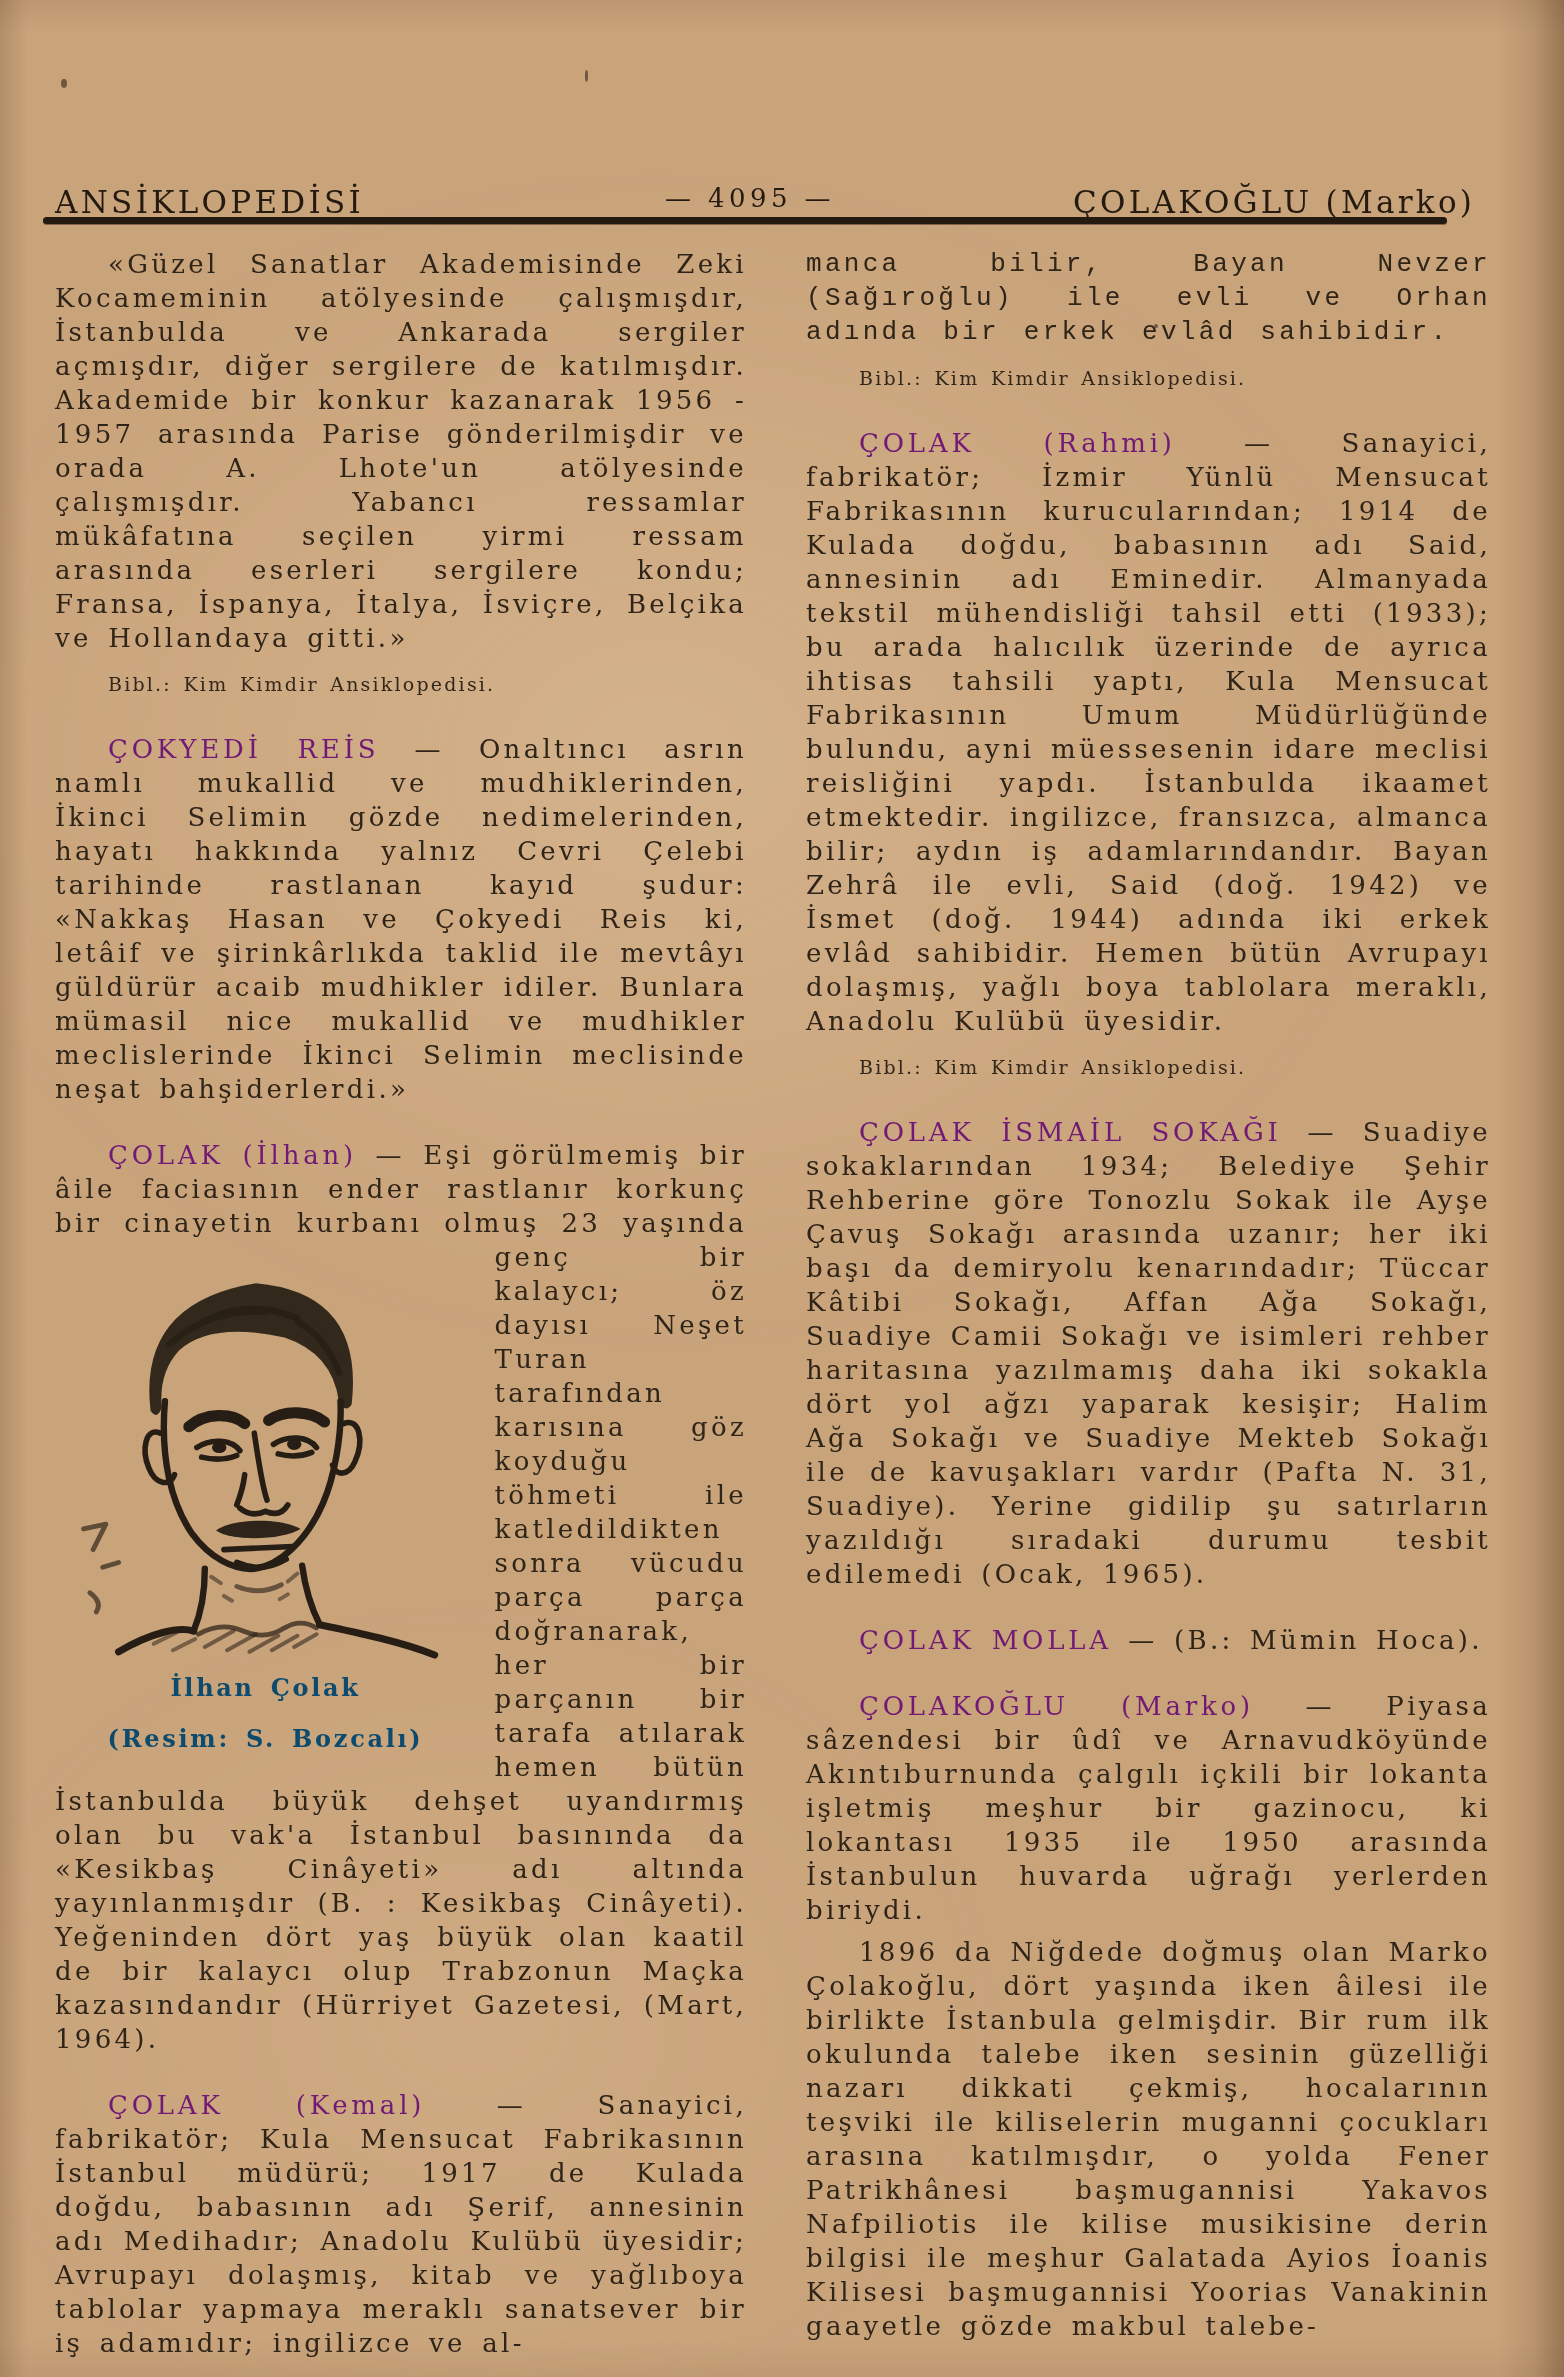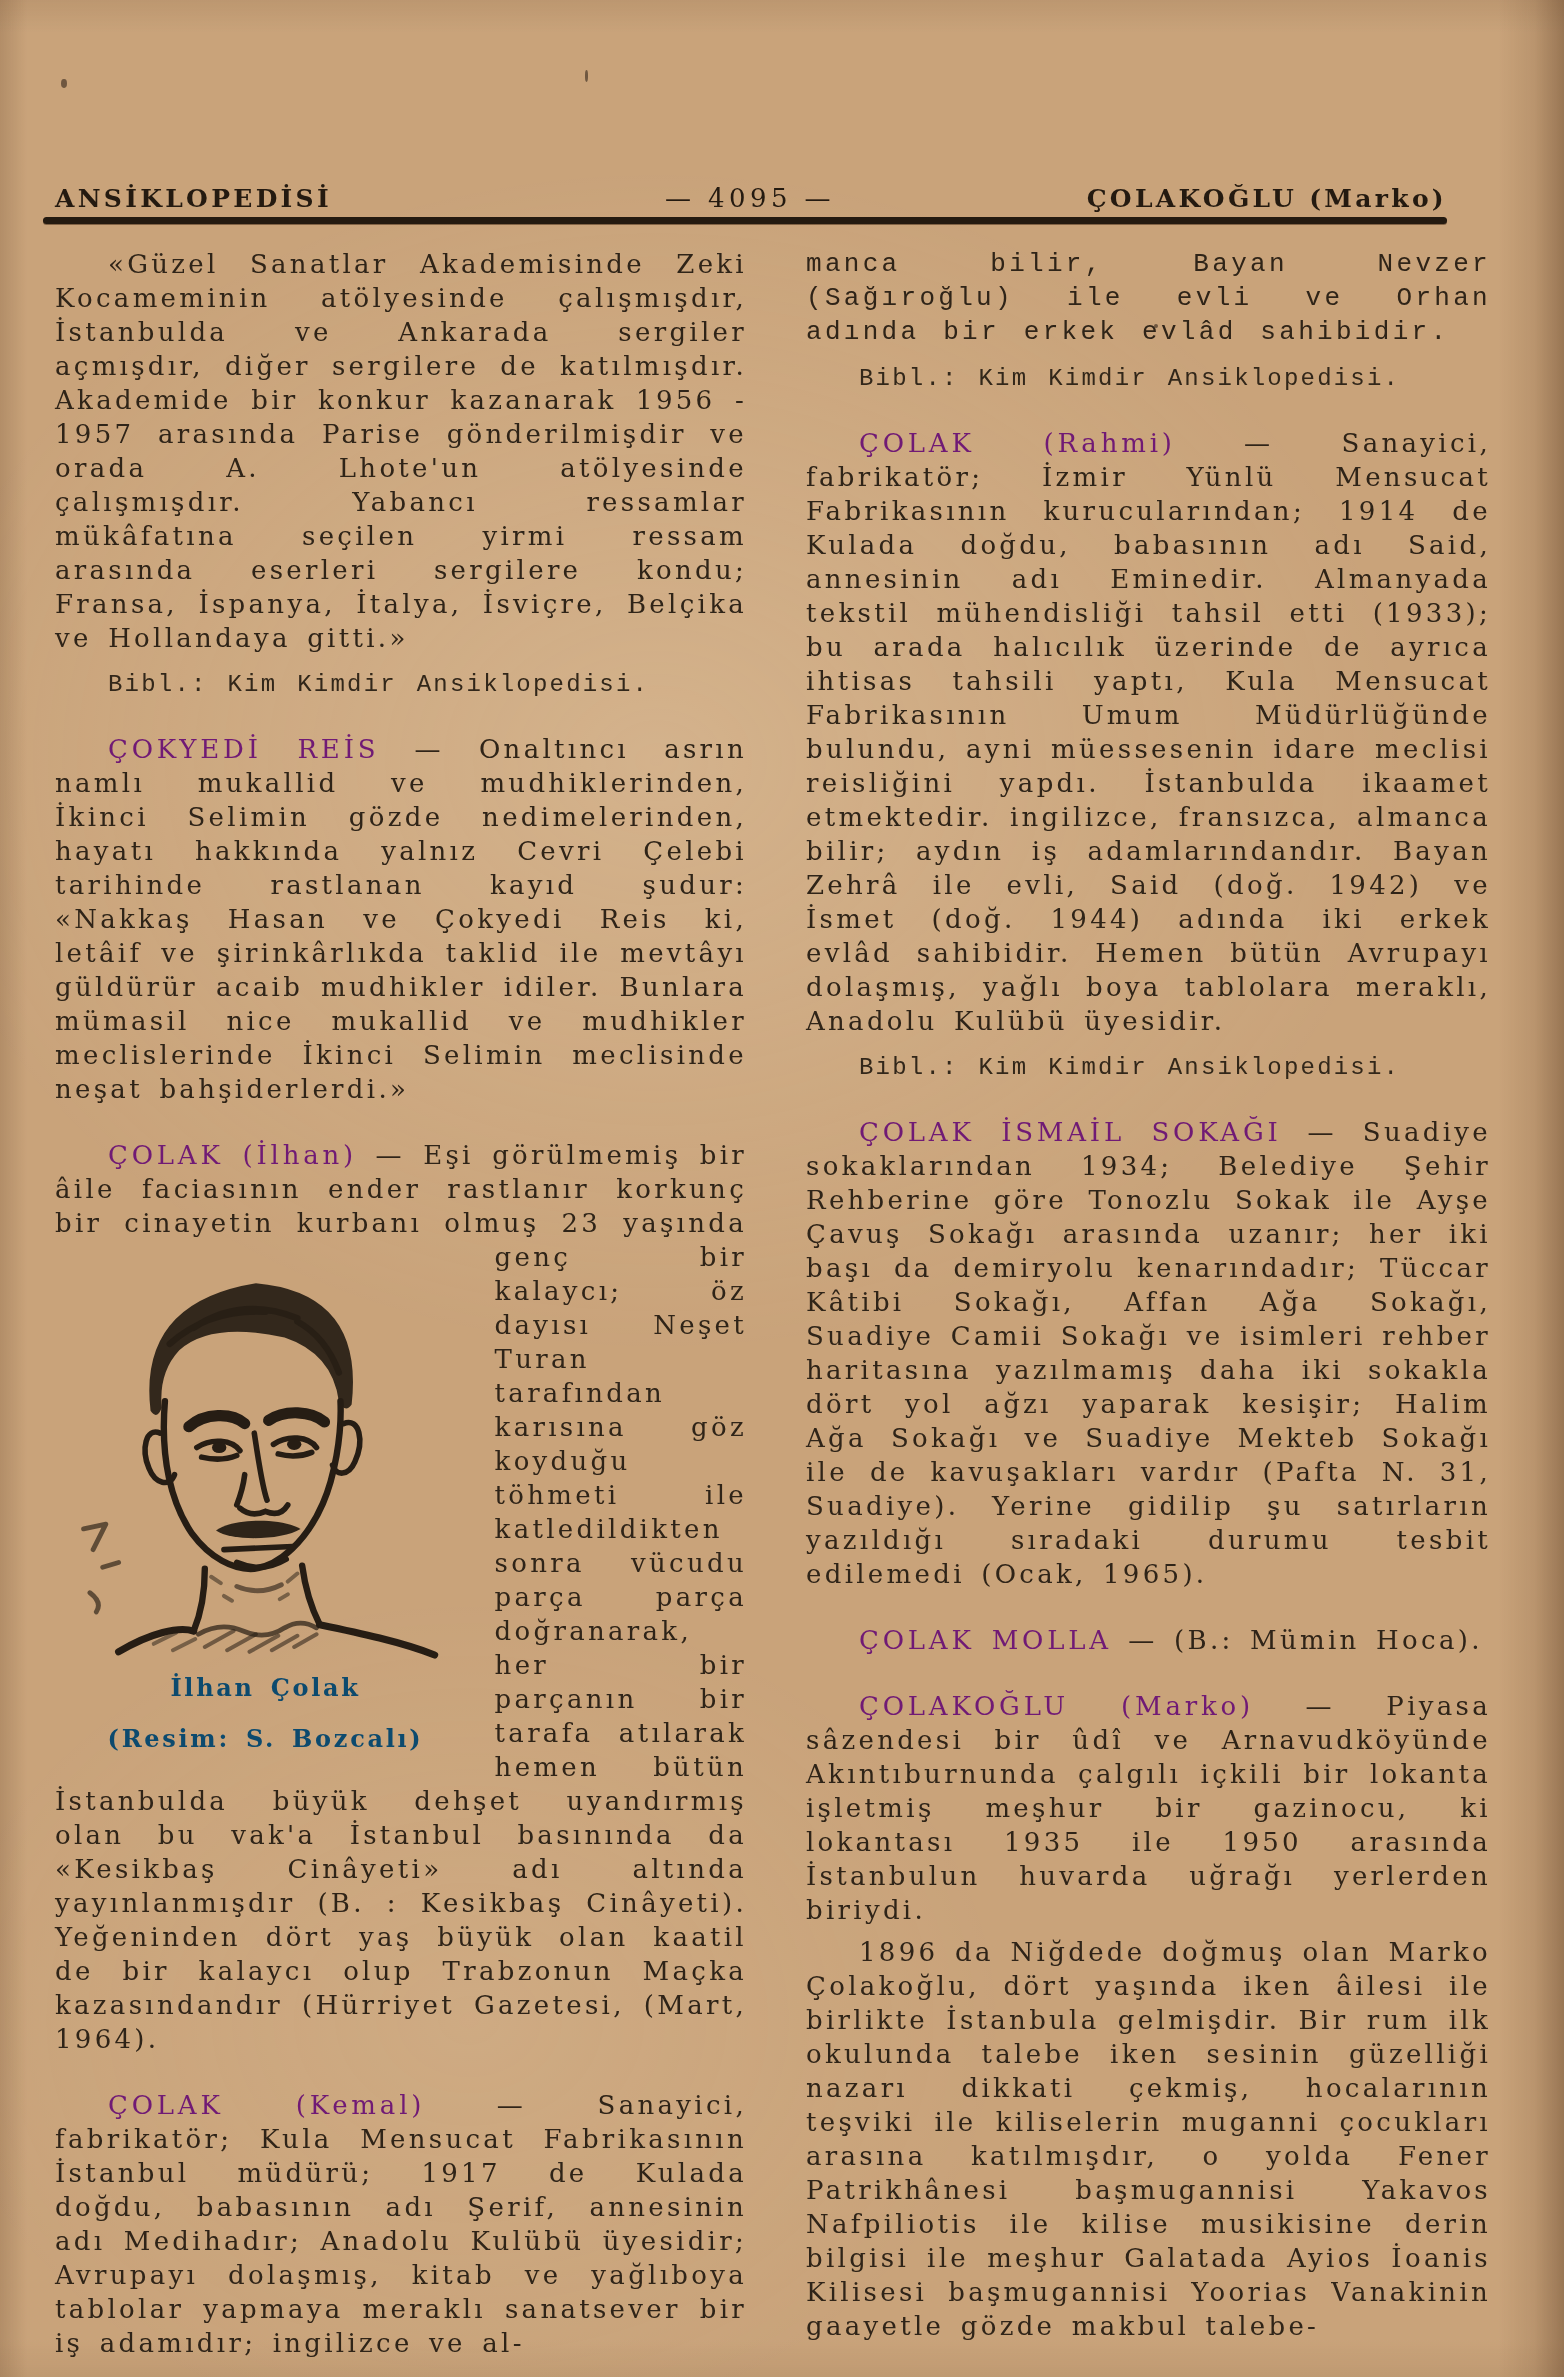--- a/index.html
+++ b/index.html
@@ -10,35 +10,35 @@
     background-image:
       radial-gradient(ellipse 1040px 821px at 42% 32%, rgba(255,238,210,0.20), rgba(0,0,0,0) 72%),
       radial-gradient(ellipse 766px 602px at 30% 85%, rgba(255,235,205,0.10), rgba(0,0,0,0) 70%),
       linear-gradient(to left, rgba(74,44,22,0.38) 0px, rgba(74,44,22,0.12) 30px, rgba(0,0,0,0) 66px),
       linear-gradient(to right, rgba(74,44,22,0.18) 0px, rgba(0,0,0,0) 27px),
       linear-gradient(to bottom, rgba(74,44,22,0.10) 0px, rgba(0,0,0,0) 33px),
       linear-gradient(to top, rgba(74,44,22,0.08) 0px, rgba(0,0,0,0) 38px);
     color:#2e2317;
   }
   .abs { position:absolute; }
-  .hdr { font-size:25px; font-weight:700; color:#241a10; letter-spacing:3.3px; white-space:nowrap; }
+  .hdr { font-size:31px; font-weight:400; color:#241a10; letter-spacing:3.3px; white-space:nowrap; }
   #hdr-center { font-weight:400; font-size:26px; letter-spacing:4.4px; text-align:center; }
   #rule { background:#241a10; border-radius:3.8px; box-shadow:0 1.1px 0.5px rgba(60,35,15,.5); }
 
   .col { text-align:justify; }
   p { margin:0; }
   .body {
     font-size:26px; line-height:34px; letter-spacing:3.3px; word-spacing:4.9px;
     text-align:justify; text-indent:53px; color:#2f2418;
   }
   .entry { margin-top:32px; }
   .cont { text-indent:0;font-family:Liberation Mono, monospace; }
   .bibl {
-    font-size:24px; line-height:31px; letter-spacing:2.2px; word-spacing:3.3px;
-    margin-top:14.2px; text-indent:53px; text-align:justify; color:#32271a;font-family:Liberation Mono, monospace;
+    font-size:19px; line-height:31px; letter-spacing:2.2px; word-spacing:3.3px;
+    margin-top:14.2px; text-indent:53px; text-align:justify; color:#32271a;
   }
   .lead { font-weight:400; color:#701a75; letter-spacing:3.8px; }
   .clearL { clear:left; }
 
   .portrait-float { float:left; width:421px; margin:7.7px 18.6px 5.5px 0; }
   .portrait-float svg { display:block; width:383px; height:415px; margin-left:3.3px; }
   .cap { text-align:center; font-weight:700; font-size:24px; letter-spacing:2.7px;
          color:#0c4a6e; margin-top:11px; text-indent:0; line-height:28.5px; }
   .cap2 { margin-top:23px; }
 

